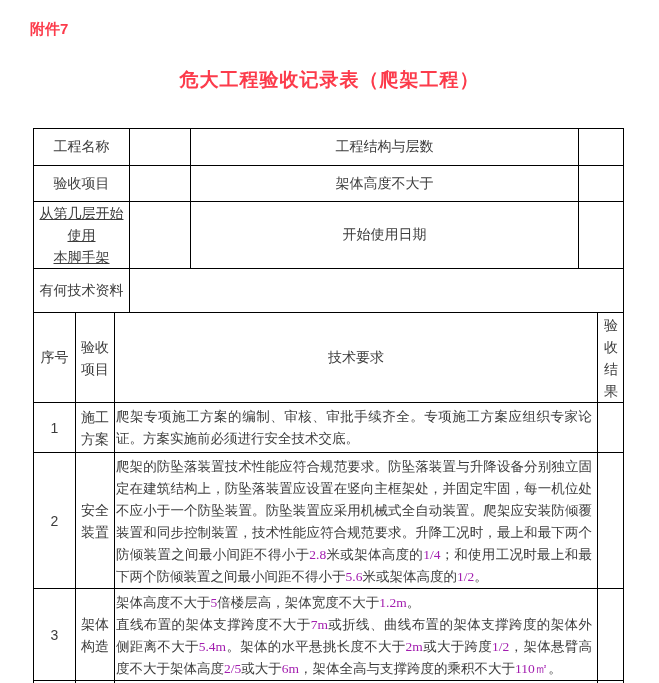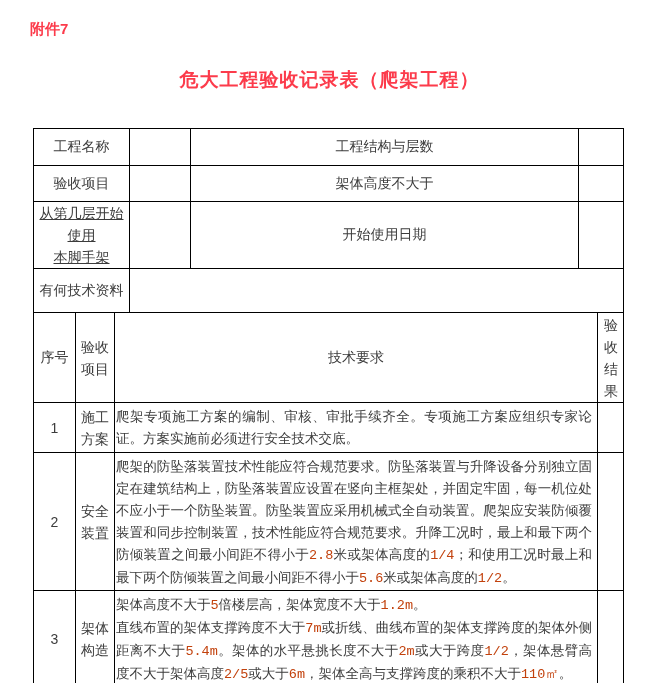--- a/index.html
+++ b/index.html
@@ -40,22 +40,22 @@
     width:15px; margin:0 auto; line-height:22px;
     word-break:break-all; text-align:right;
   }
   td.req {
     text-align:justify; text-align-last:left;
     vertical-align:top; padding:3px 5px 0 1px;
     font-size:13.5px; line-height:22px;
   }
   td.req .para { text-align:justify; }
   td.req .num {
-    font-family:Liberation Mono, monospace;
-    color:#c2410c;
+    font-family:Liberation Serif, serif;
+    color:#a21caf;
   }
 </style>
 </head>
 <body>
 
 <div class="page">
 
   <div class="attachment">附件7</div>
   <h1 class="doc-title">危大工程验收记录表（爬架工程）</h1>
 

